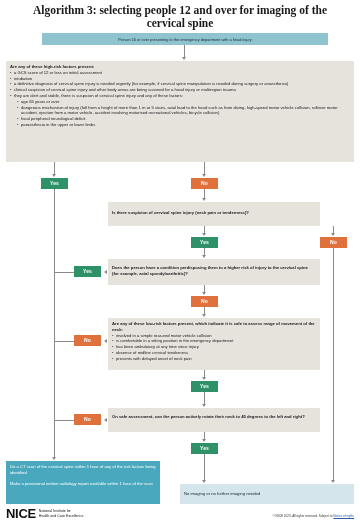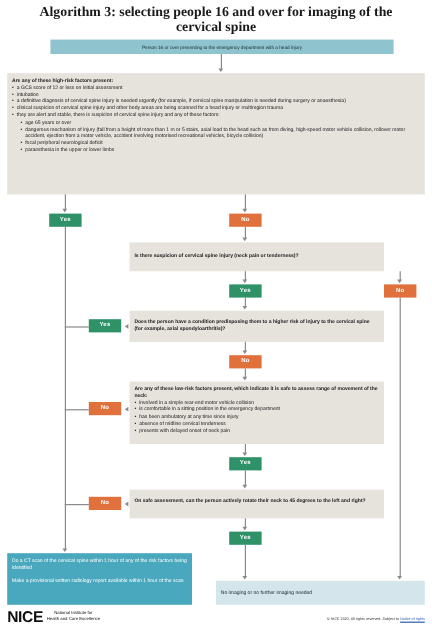--- a/index.html
+++ b/index.html
@@ -99,21 +99,20 @@
   }
 
   
   .nice-logo {
     position: absolute;
     left: 6px;
     bottom: 4px;
     display: flex;
     align-items: center;
     gap: 3px;
-    text-align: center;
   }
   .nice-word {
     font-family: "Liberation Sans", sans-serif;
     font-weight: bold;
     font-size: 13px;
     letter-spacing: -0.3px;
     color: #111111;
   }
   .nice-sub {
     font-size: 3.6px;
@@ -125,21 +124,21 @@
     right: 6px;
     bottom: 7px;
     font-size: 3.1px;
     color: #333333;
   }
   .copyright a { color: #2a5db0; text-decoration: underline; }
 </style>
 </head>
 <body>
 
-<div class="title">Algorithm 3: selecting people 16 and over for imaging of the cervical spine</div>
+<div class="title">Algorithm 3: selecting people 12 and over for imaging of the cervical spine</div>
 
 <div class="node box-teal" style="left:42px; top:33px; width:286px; height:12px;">
   <div class="boxtext" style="text-align:center; padding-top:3.6px;">Person 16 or over presenting to the emergency department with a head injury</div>
 </div>
 
 <div class="line vline" style="left:184px; top:45px; height:13px;"></div>
 <div class="arrowdown" style="left:182px; top:57px;"></div>
 
 <div class="node box-grey" style="left:6px; top:61px; width:348px; height:101px;">
   <div class="boxtext bigger">

